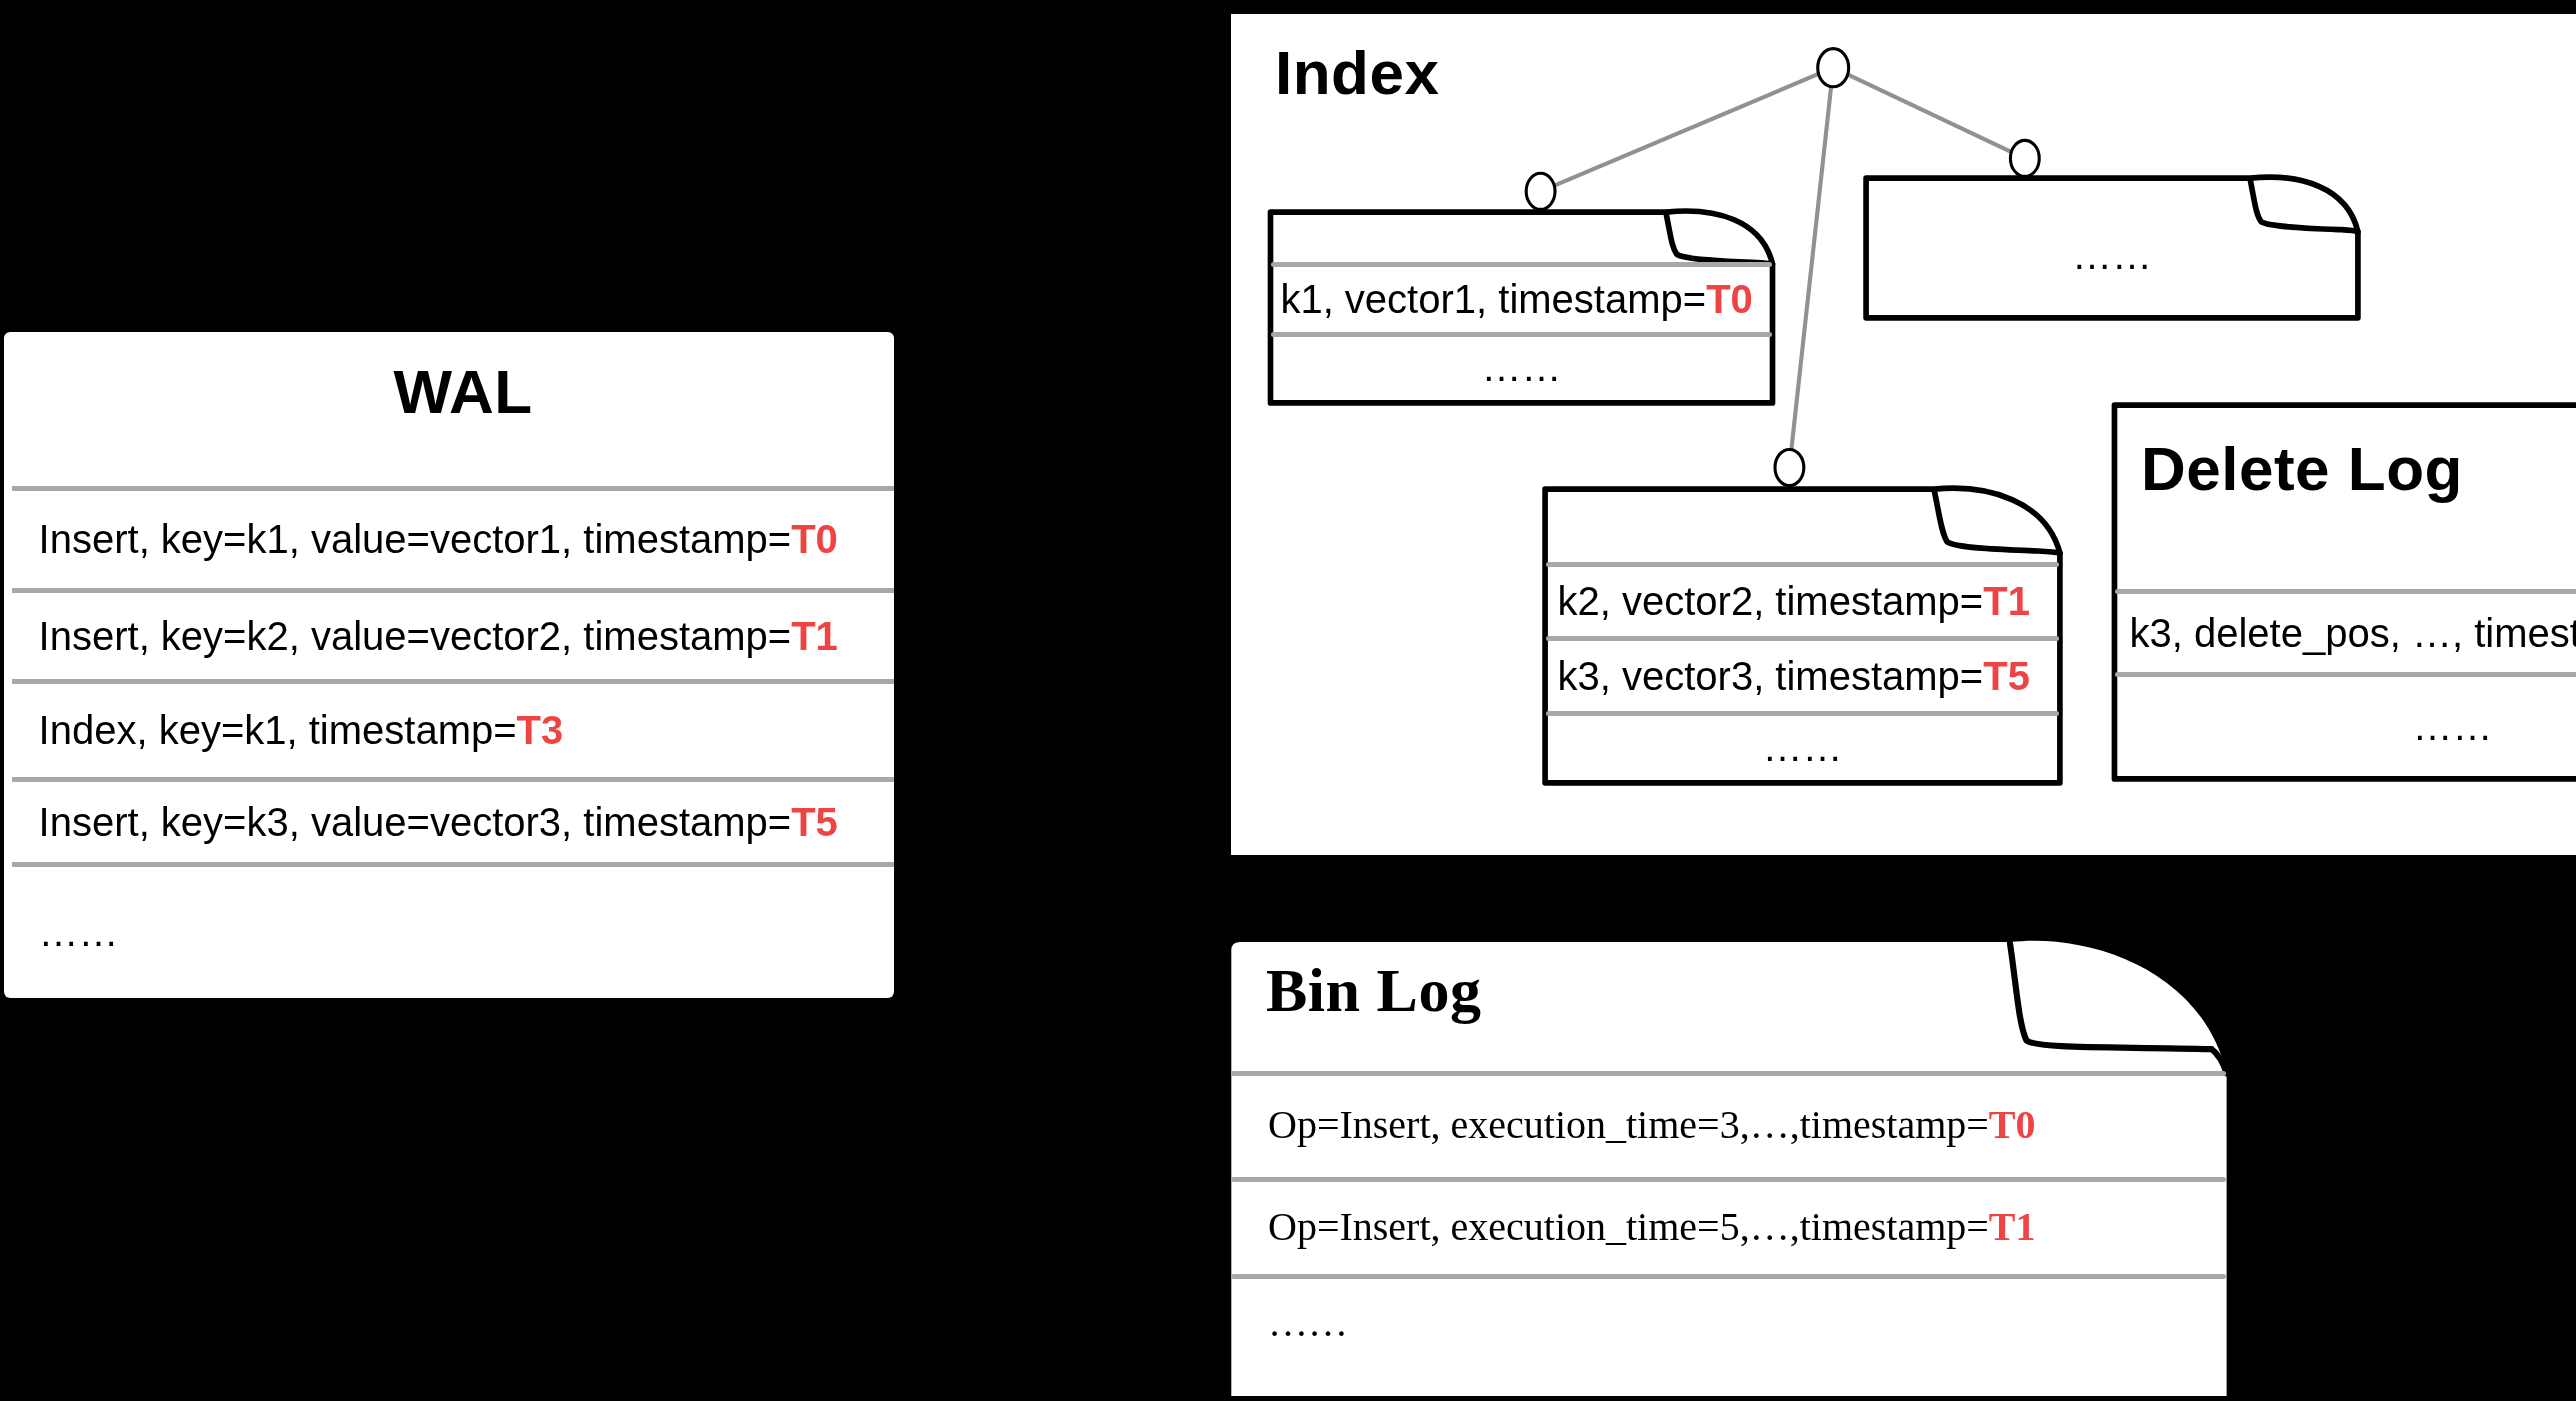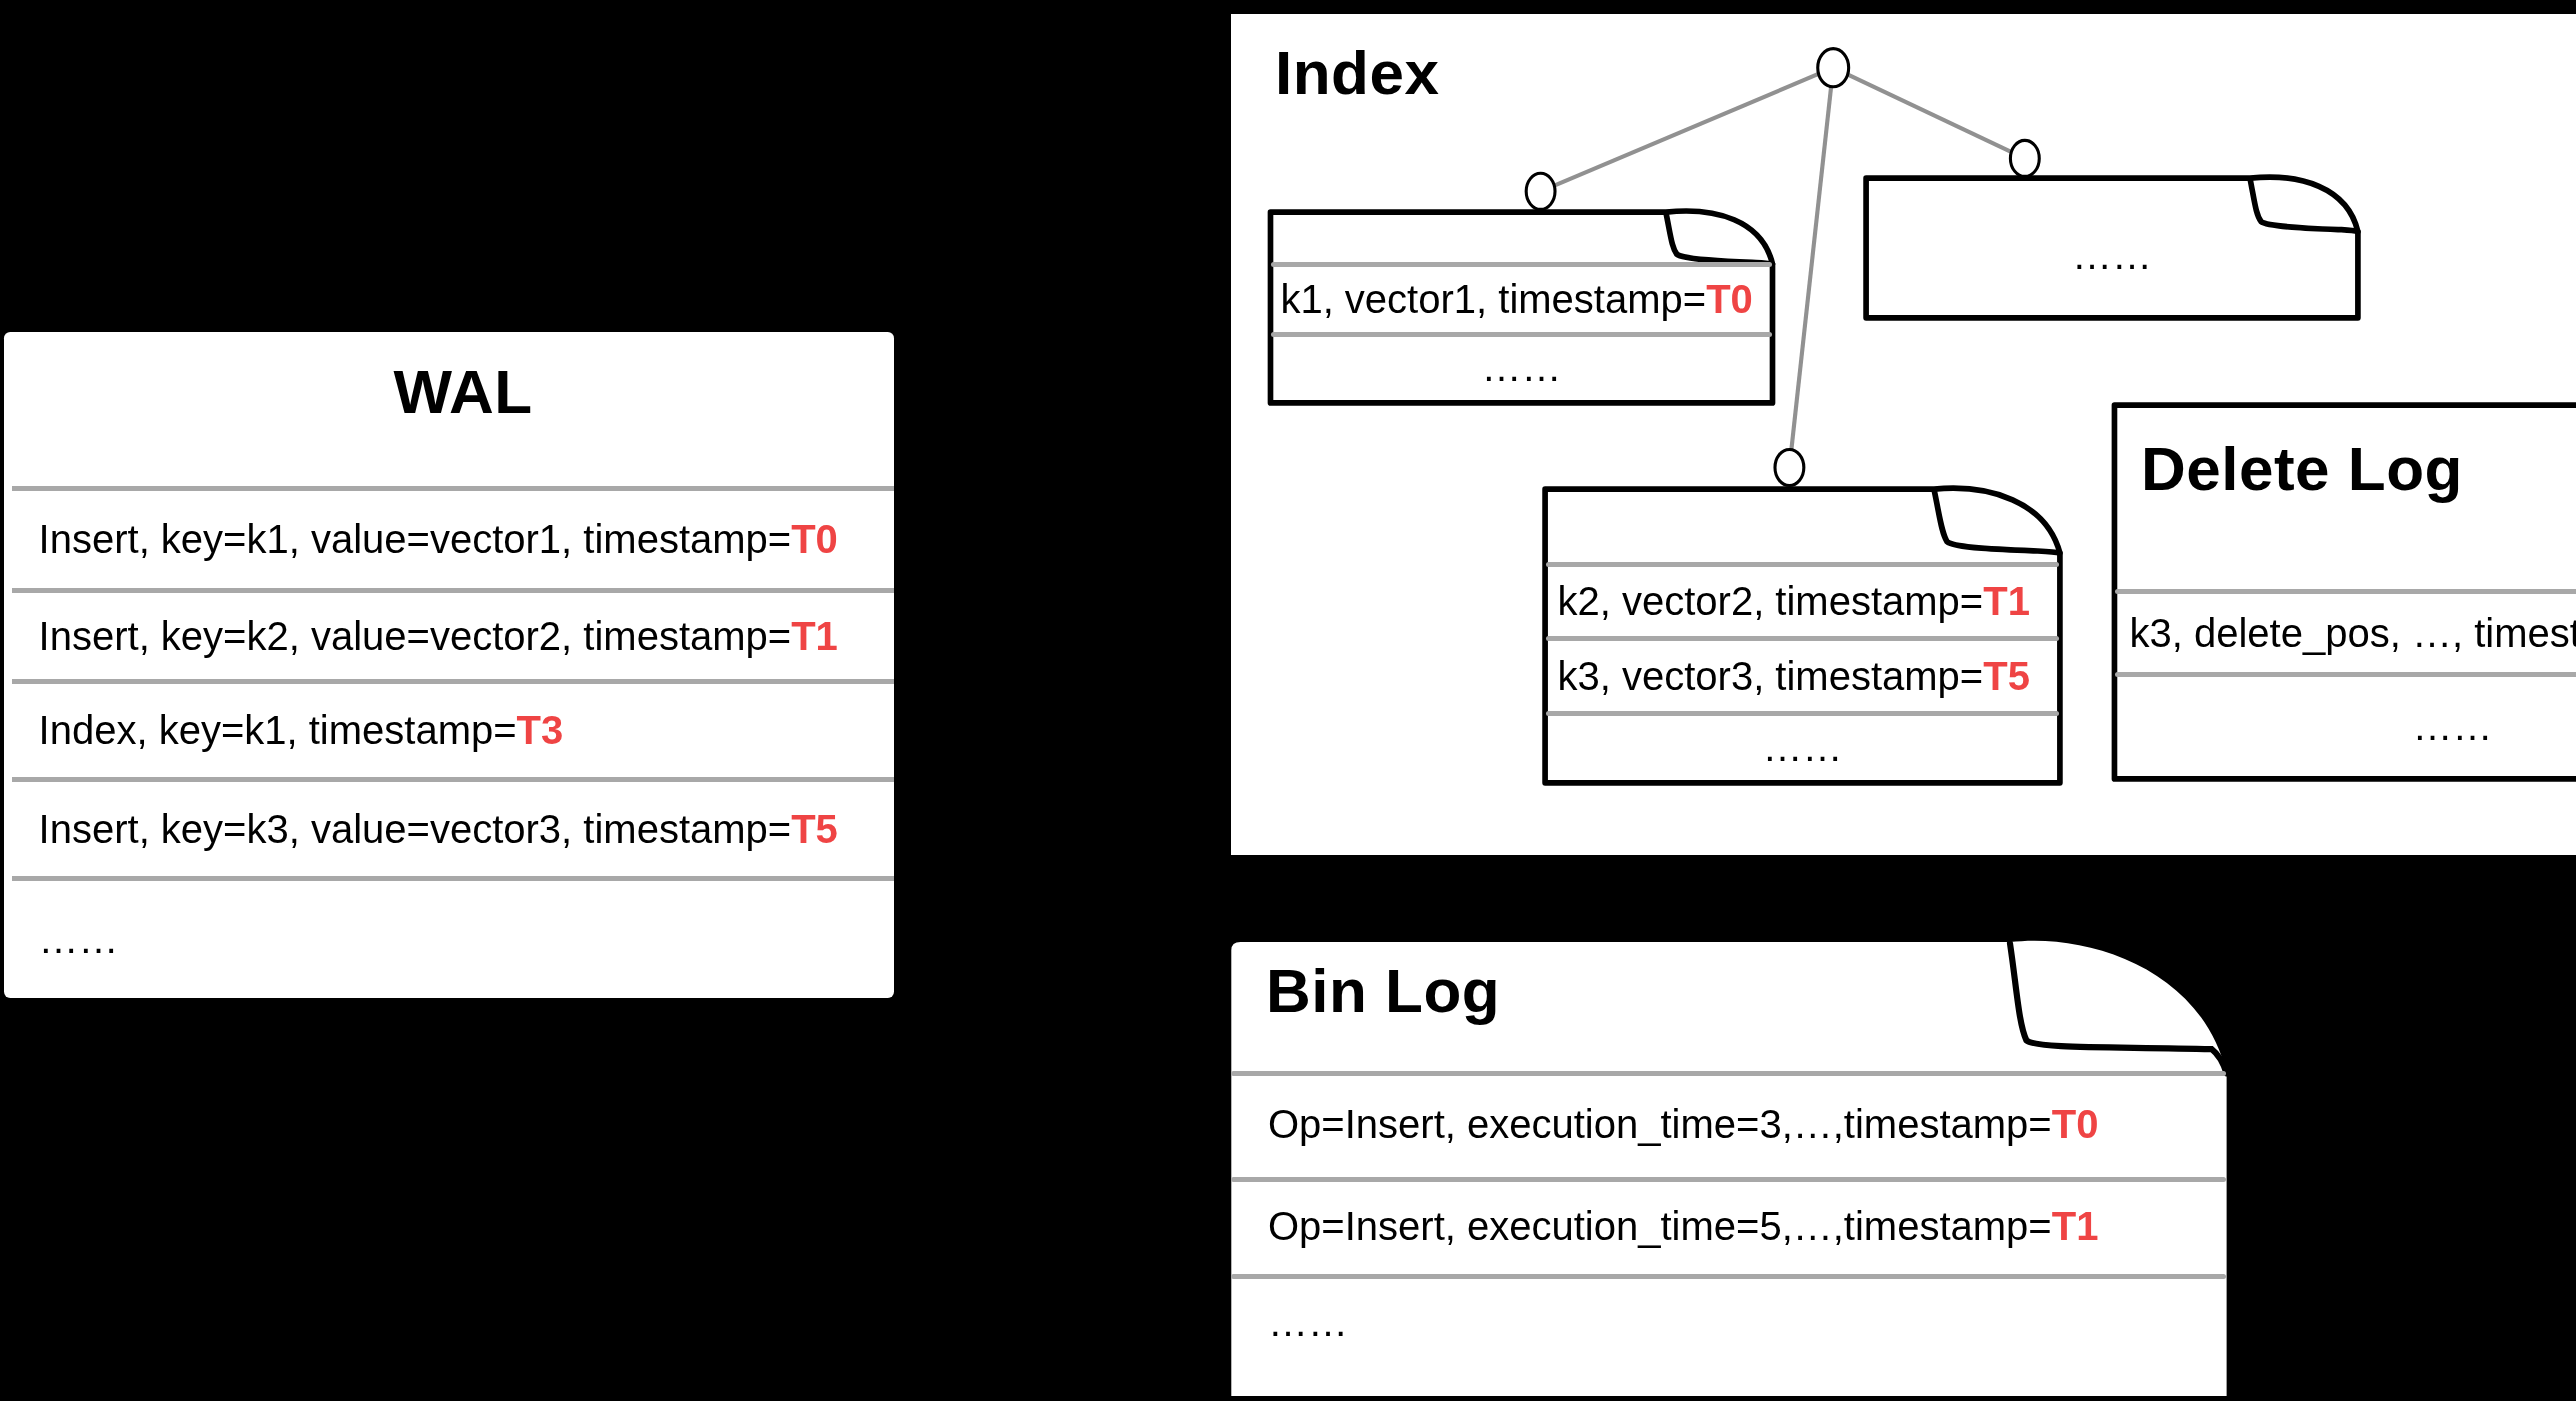--- a/index.html
+++ b/index.html
@@ -18,35 +18,35 @@
   .center{justify-content:center;}
   .divider{position:absolute;height:5.2px;background:#a8a8a8;border-radius:2.6px;}
 
   
   .wal{left:3.6px;top:332px;width:890px;height:666px;border-radius:6.2px;
        display:flex;flex-direction:column;text-align:center;}
   .wal-title{height:154px;box-sizing:border-box;padding:24px 0 0 29px;}
   .wal-row{box-sizing:border-box;border-top:5.2px solid #a8a8a8;display:flex;
            align-items:center;padding-left:27px;}
   .wal-r1{height:102px;} .wal-r2{height:91px;} .wal-r3{height:98px;}
-  .wal-r4{height:99px;} .wal-r5{flex:1;}
+  .wal-r4{height:85px;} .wal-r5{flex:1;}
 
   
   .index-panel{left:1231px;top:14.4px;width:1582px;height:841px;}
   .index-title{position:absolute;left:44px;top:23px;}
 
   
   #tree-svg{position:absolute;left:1231px;top:14.4px;width:1582px;height:841px;overflow:visible;}
 
   
   .seg-k1{left:1267px;top:209px;width:509px;height:197px;}
   .seg-more{left:1863px;top:175px;width:498px;height:146px;}
   .seg-k2{left:1542px;top:486px;width:521px;height:300px;}
   .del-log{left:2111px;top:402px;width:683px;height:380px;}
-  .bin-log{left:1231px;top:939px;width:999px;height:457px;}
+  .bin-log{left:1231px;top:939px;width:999px;height:457px;font-family:Liberation Serif, serif;}
 
   .dl-title{position:absolute;left:30px;top:31px;}
   .bl-title{position:absolute;left:35px;top:15.5px;}
 </style>
 </head>
 <body>
 
 <div id="stage">
 
   <div class="panel wal">

